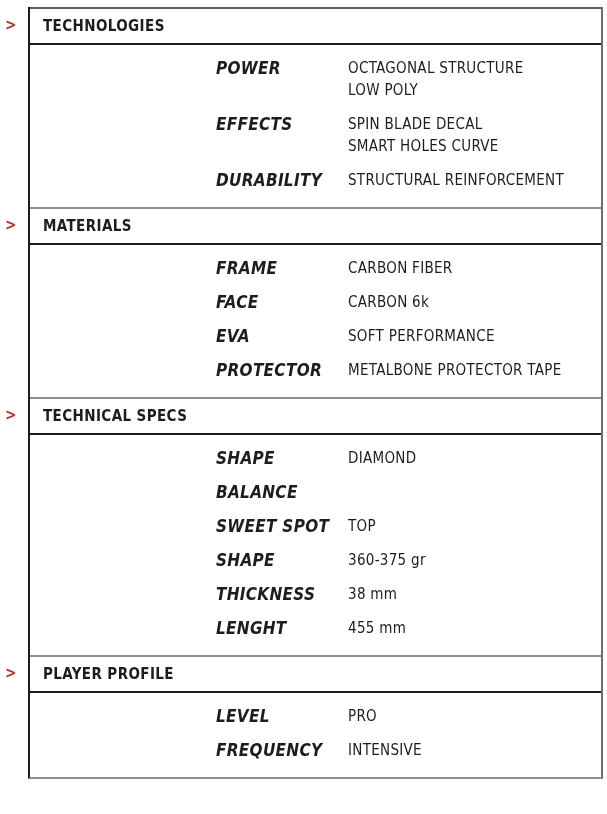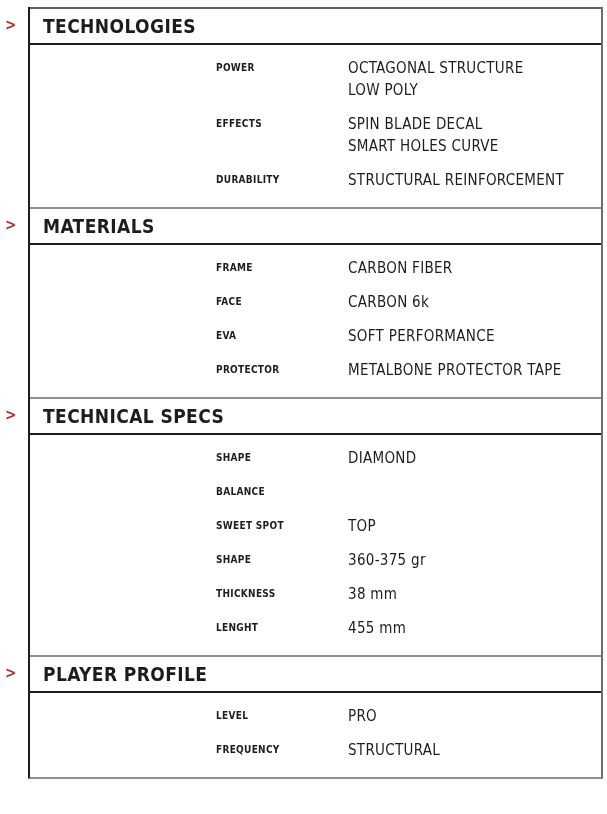--- a/index.html
+++ b/index.html
@@ -21,44 +21,45 @@
   .section { position: relative; }
   .section-head {
     position: relative;
     border-top: 2px solid #8f8f8f;
     border-bottom: 2px solid #1d1d1b;
     padding: 8px 10px 7px 13px;
     cursor: pointer;
   }
   .section:first-child .section-head { border-top-color: #5f5f5f; }
   .section-title {
-    font-size: 19px;
+    font-size: 15px;
     font-weight: bold;
     letter-spacing: 0.4px;
     line-height: 19px;
     text-transform: uppercase;
   }
   .chevron {
     position: absolute;
     left: -25px;
     top: 50%;
     transform: translateY(-54%);
     font-size: 15px;
     font-weight: 900;
     line-height: 1;
   }
   .rows { padding: 12px 8px 16px 186px; }
   .row { display: flex; align-items: flex-start; margin-bottom: 12px; }
   .row:last-child { margin-bottom: 0; }
   .row .label {
     flex: 0 0 132px;
-    font-size: 10px;
+    font-size: 17px;
     font-weight: bold;
     line-height: 22px;
     letter-spacing: 0.3px;
+    font-style: italic;
   }
   .row .values {
     flex: 1 1 auto;
     font-size: 15px;
     line-height: 22px;
     letter-spacing: 0.3px;
   }
 </style>
 </head>
 <body>
@@ -187,18 +188,18 @@
   <div class="row">
     <div class="label">LEVEL</div>
     <div class="values">
             <div>PRO</div>
           </div>
   </div>
 
   <div class="row">
     <div class="label">FREQUENCY</div>
     <div class="values">
-            <div>STRUCTURAL</div>
+            <div>INTENSIVE</div>
           </div>
   </div>
 </div>
   </div>
 </div>
 
 </body></html>

